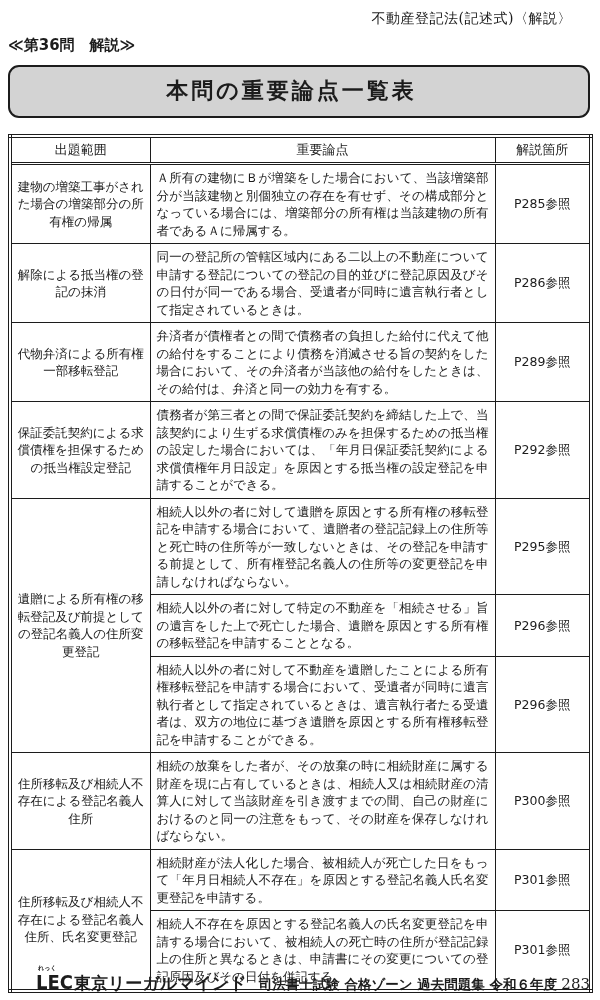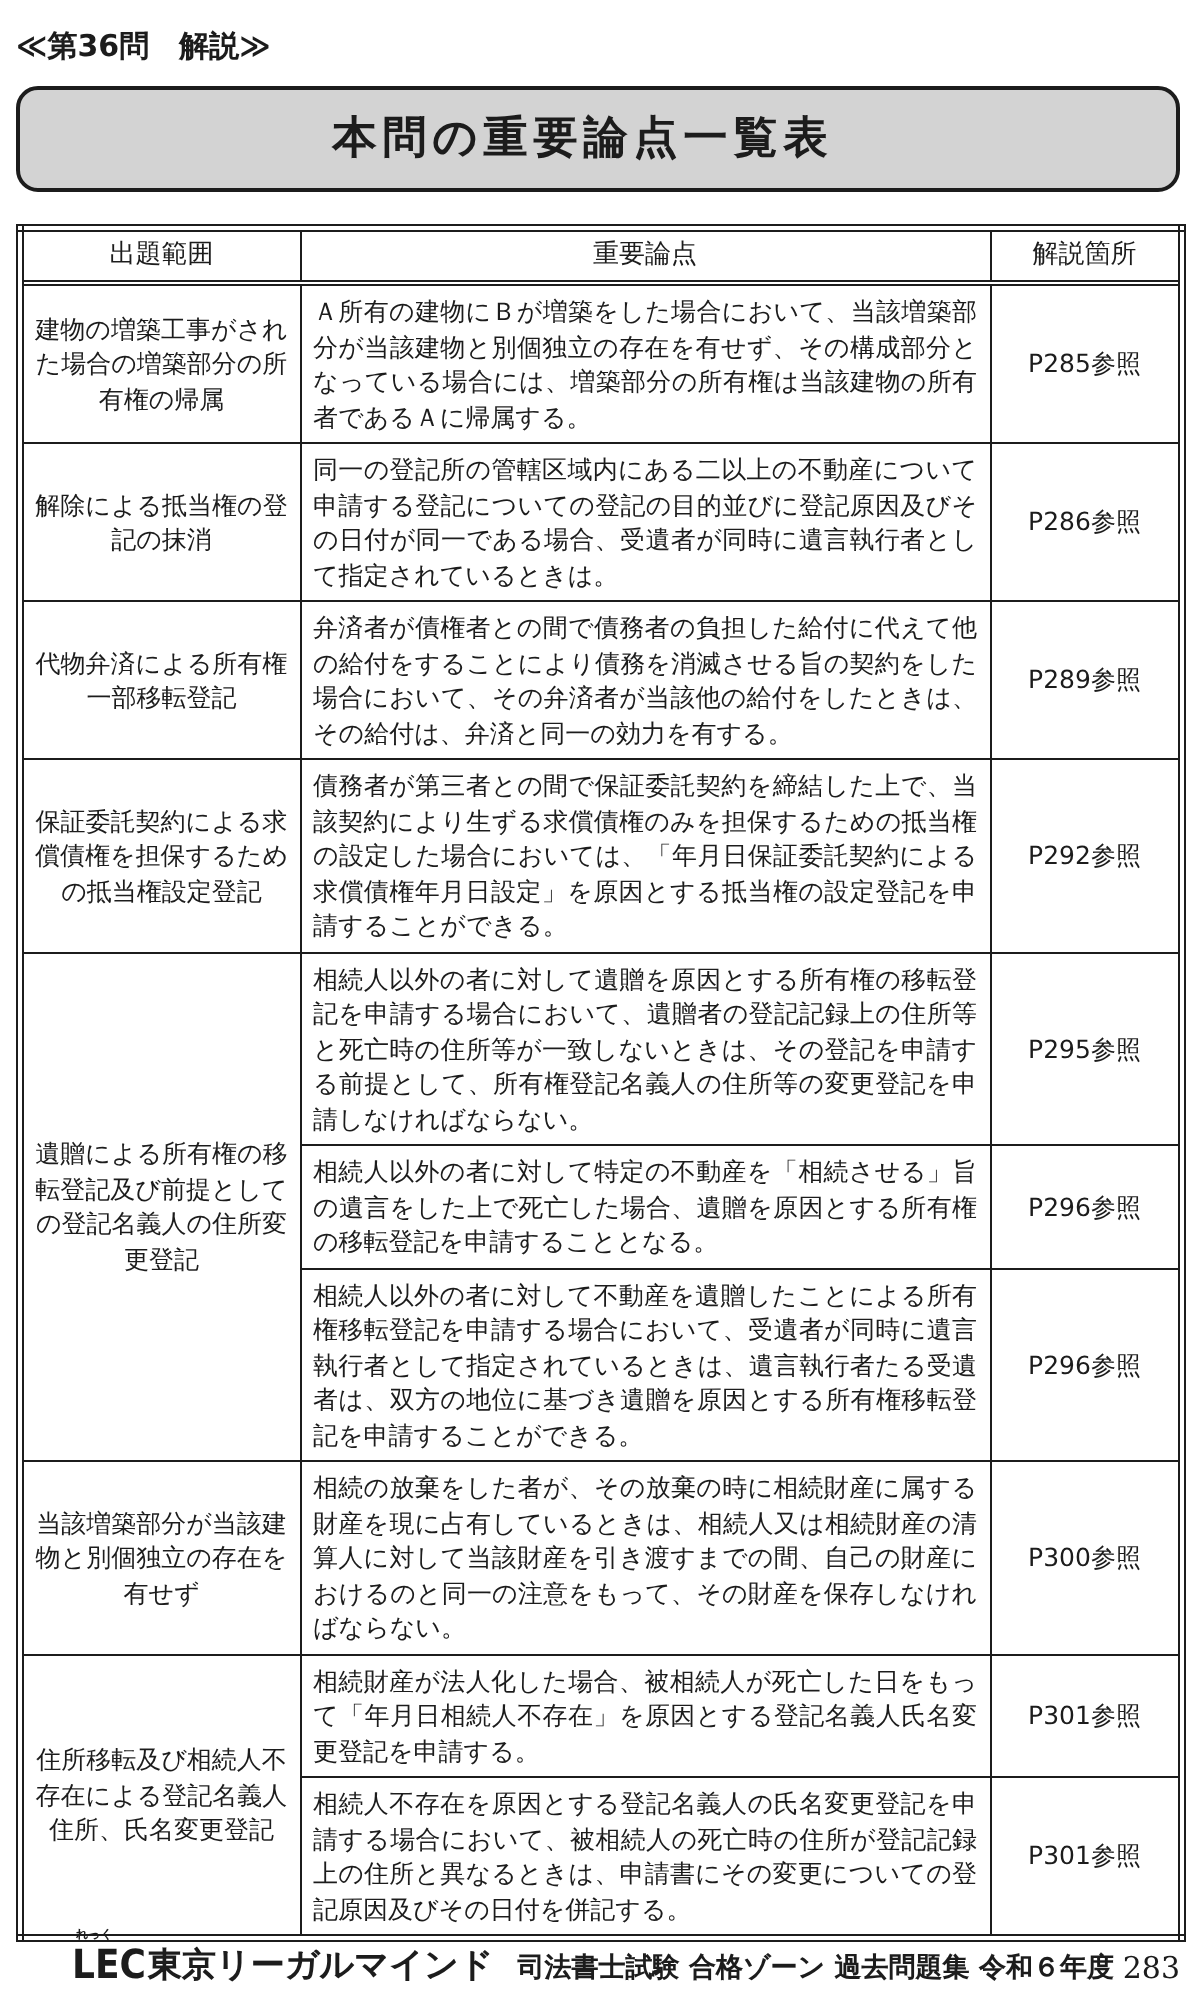--- a/index.html
+++ b/index.html
@@ -111,20 +111,21 @@
     font-family:"DejaVu Serif","Liberation Serif",serif;
     font-size:15px;
     line-height:1;
   }
 </style>
 </head>
 <body>
 
 <div class="page">
 
+  <div class="header-right">不動産登記法(記述式)〈解説〉</div>
 
   <div class="section-label">≪第36問　解説≫</div>
 
   <div class="title-box">本問の重要論点一覧表</div>
 
   <table class="main">
     <colgroup>
       <col class="c-scope">
         <col class="c-point">
         <col class="c-ref">
@@ -170,21 +171,21 @@
       <tr>
         <td class="point has-sep">相続人以外の者に対して特定の不動産を「相続させる」旨の遺言をした上で死亡した場合、遺贈を原因とする所有権の移転登記を申請することとなる。</td>
         <td class="ref has-sep">P296参照</td>
       </tr>
       <tr>
         <td class="point">相続人以外の者に対して不動産を遺贈したことによる所有権移転登記を申請する場合において、受遺者が同時に遺言執行者として指定されているときは、遺言執行者たる受遺者は、双方の地位に基づき遺贈を原因とする所有権移転登記を申請することができる。</td>
         <td class="ref">P296参照</td>
       </tr>
 
       <tr>
-        <td class="scope">当該増築部分が当該建物と別個独立の存在を有せず</td>
+        <td class="scope">住所移転及び相続人不存在による登記名義人住所</td>
         <td class="point">相続の放棄をした者が、その放棄の時に相続財産に属する財産を現に占有しているときは、相続人又は相続財産の清算人に対して当該財産を引き渡すまでの間、自己の財産におけるのと同一の注意をもって、その財産を保存しなければならない。</td>
         <td class="ref">P300参照</td>
       </tr>
 
       <tr>
         <td class="scope" rowspan="2">住所移転及び相続人不存在による登記名義人住所、氏名変更登記</td>
         <td class="point has-sep">相続財産が法人化した場合、被相続人が死亡した日をもって「年月日相続人不存在」を原因とする登記名義人氏名変更登記を申請する。</td>
         <td class="ref has-sep">P301参照</td>
       </tr>
       <tr>

